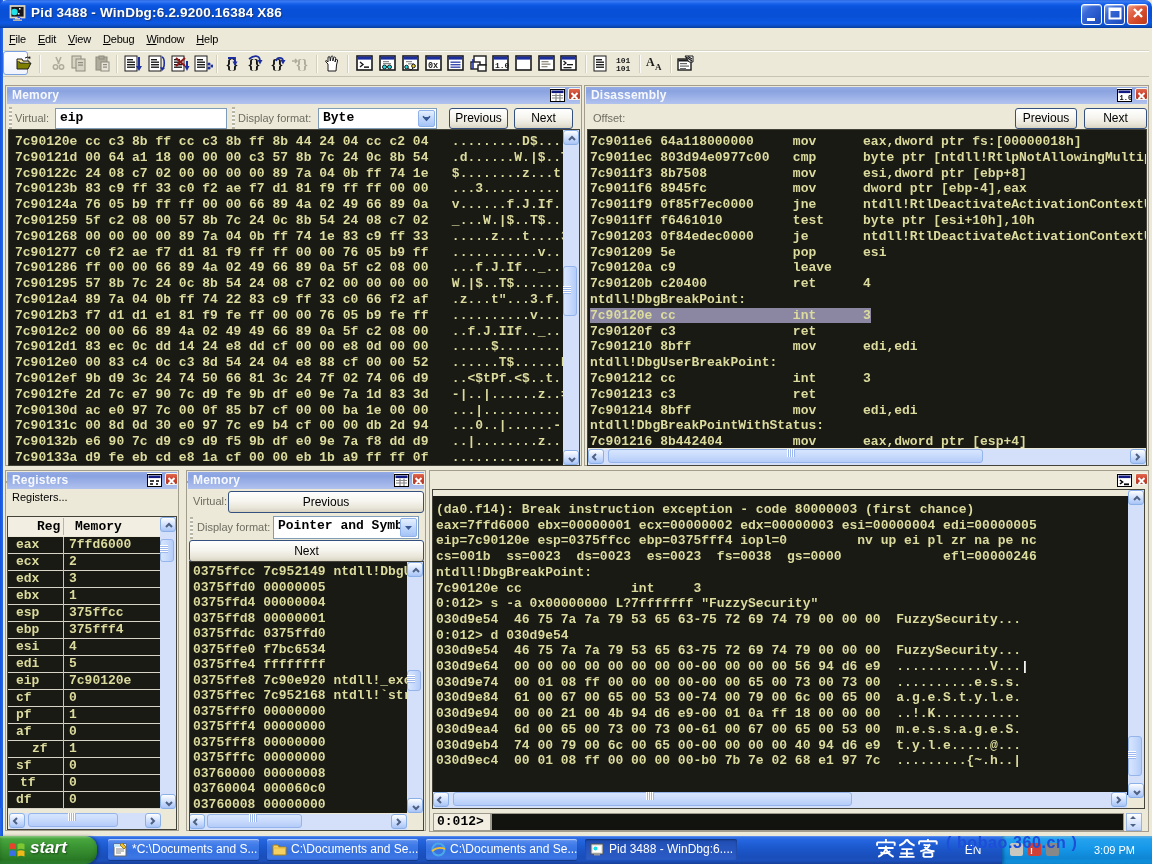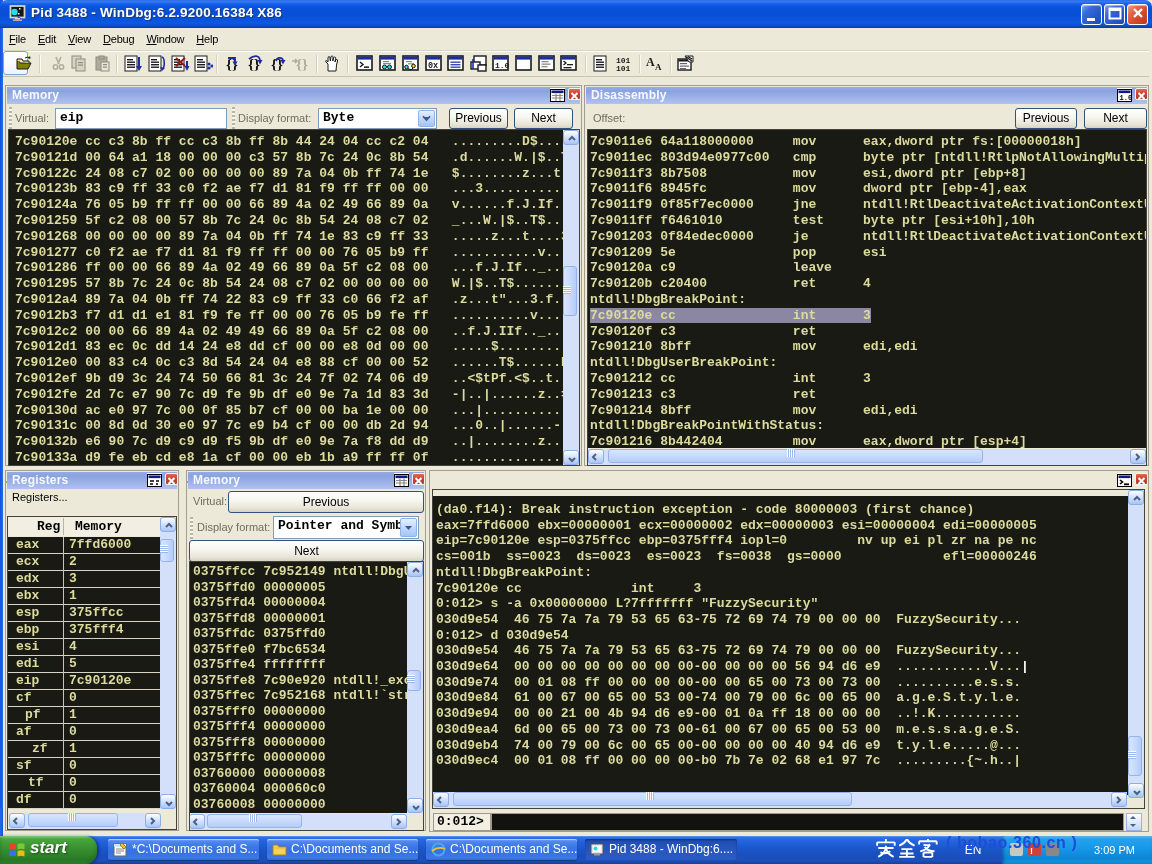--- a/index.html
+++ b/index.html
@@ -409,25 +409,25 @@
       <div class="regrow" style="top:0px;height:16px"><span style="margin-left:8px">eax</span><span style="position:absolute;left:61px">7ffd6000</span></div>
       <div class="regrow" style="top:17px;height:16px"><span style="margin-left:8px">ecx</span><span style="position:absolute;left:61px">2</span></div>
       <div class="regrow" style="top:34px;height:16px"><span style="margin-left:8px">edx</span><span style="position:absolute;left:61px">3</span></div>
       <div class="regrow" style="top:51px;height:16px"><span style="margin-left:8px">ebx</span><span style="position:absolute;left:61px">1</span></div>
       <div class="regrow" style="top:68px;height:16px"><span style="margin-left:8px">esp</span><span style="position:absolute;left:61px">375ffcc</span></div>
       <div class="regrow" style="top:85px;height:16px"><span style="margin-left:8px">ebp</span><span style="position:absolute;left:61px">375fff4</span></div>
       <div class="regrow" style="top:102px;height:16px"><span style="margin-left:8px">esi</span><span style="position:absolute;left:61px">4</span></div>
       <div class="regrow" style="top:119px;height:16px"><span style="margin-left:8px">edi</span><span style="position:absolute;left:61px">5</span></div>
       <div class="regrow" style="top:136px;height:16px"><span style="margin-left:8px">eip</span><span style="position:absolute;left:61px">7c90120e</span></div>
       <div class="regrow" style="top:153px;height:16px"><span style="margin-left:8px">cf</span><span style="position:absolute;left:61px">0</span></div>
-      <div class="regrow" style="top:170px;height:16px"><span style="margin-left:17px">pf</span><span style="position:absolute;left:61px">1</span></div>
+      <div class="regrow" style="top:170px;height:16px"><span style="margin-left:8px">pf</span><span style="position:absolute;left:61px">1</span></div>
       <div class="regrow" style="top:187px;height:16px"><span style="margin-left:8px">af</span><span style="position:absolute;left:61px">0</span></div>
       <div class="regrow" style="top:204px;height:16px"><span style="margin-left:24px">zf</span><span style="position:absolute;left:61px">1</span></div>
       <div class="regrow" style="top:221px;height:16px"><span style="margin-left:8px">sf</span><span style="position:absolute;left:61px">0</span></div>
-      <div class="regrow" style="top:238px;height:16px"><span style="margin-left:20px">tf</span><span style="position:absolute;left:61px">0</span></div>
+      <div class="regrow" style="top:238px;height:16px"><span style="margin-left:12px">tf</span><span style="position:absolute;left:61px">0</span></div>
       <div class="regrow" style="top:255px;height:16px"><span style="margin-left:8px">df</span><span style="position:absolute;left:61px">0</span></div>
       <div class="abs" style="left:55px;top:0;width:1px;height:272px;background:#c8c5b2"></div>
     </div>
     <div class="sbv" style="left:154px;top:46px;height:292px"></div>
     <div class="sbb" style="left:154px;top:46px;width:16px;height:15px">
       <svg width="12" height="10" viewBox="0 0 12 10">
         <path d="M4,6 L7,3 L10,6" stroke="#4d6185" stroke-width="2" fill="none"></path>
       </svg>
     </div>
     <div class="sbb" style="left:154px;top:323px;width:16px;height:15px">

